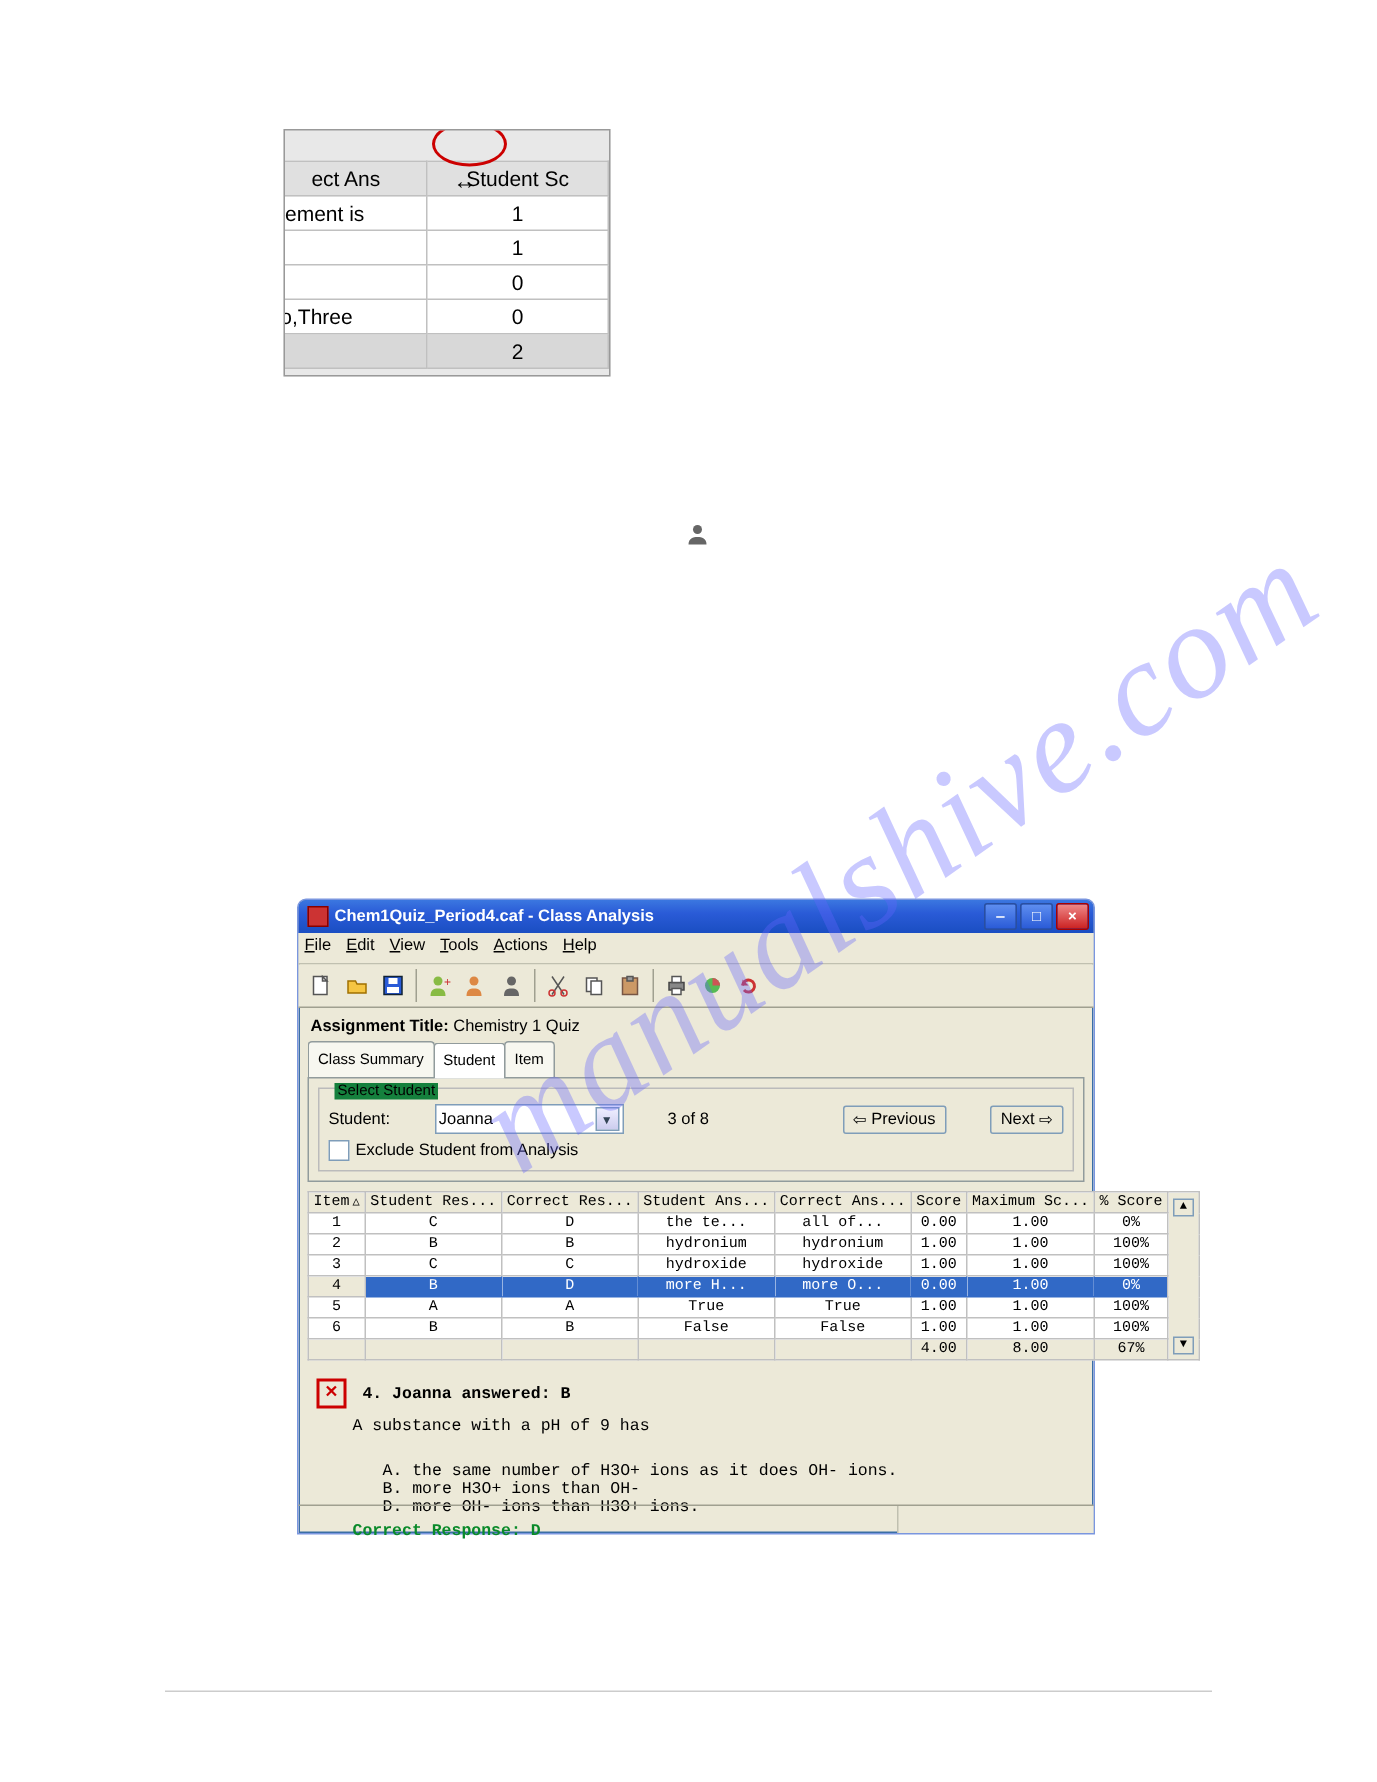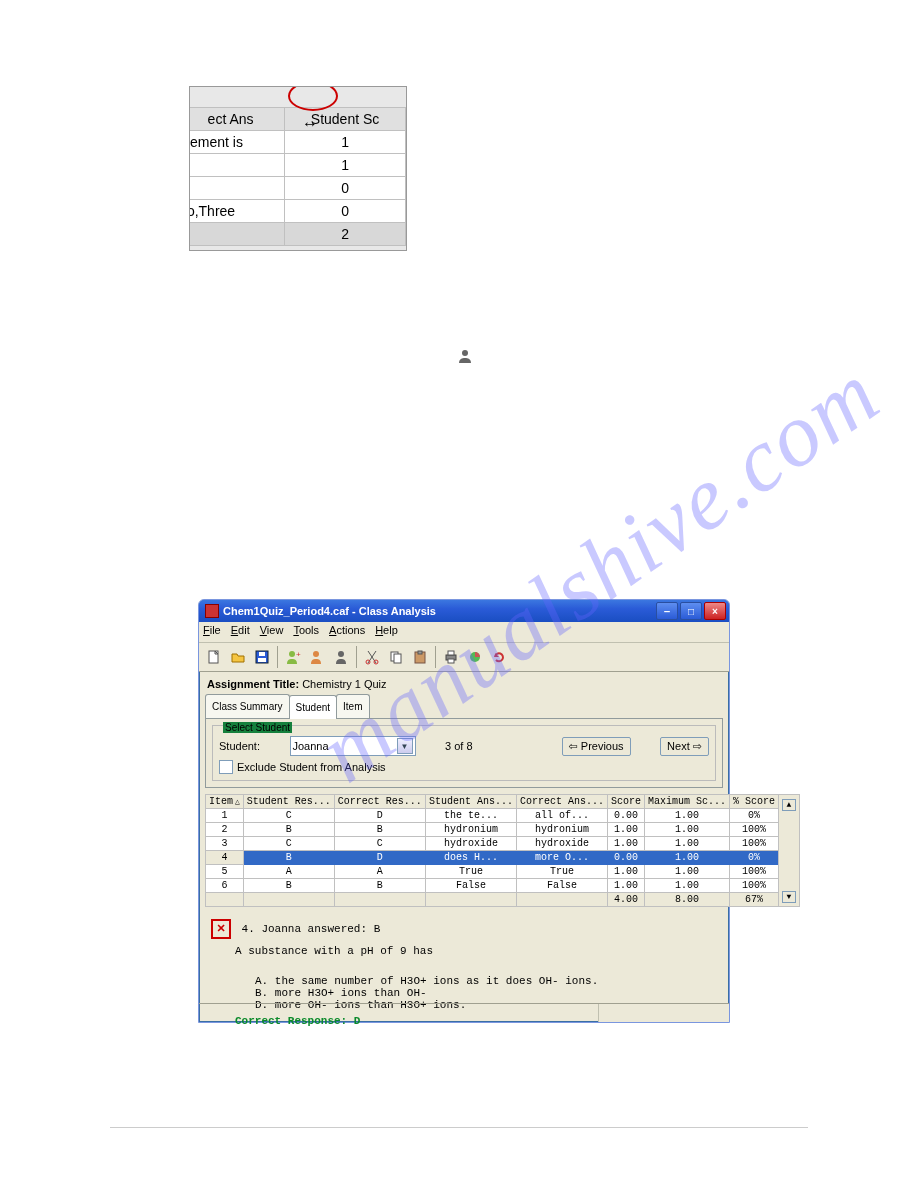--- a/index.html
+++ b/index.html
@@ -216,21 +216,21 @@
     font-family:"Courier New", monospace;
     font-size:11px;
   }
   .qicon {
     display:inline-block; width:16px; height:16px;
     border:2px solid #c00; color:#c00;
     text-align:center; line-height:14px; font-weight:bold;
     font-family:Arial;
     margin-right:4px; vertical-align:middle;
   }
-  .qhead { font-weight:normal; }
+  .qhead { font-weight:bold; }
   .correct { color:#0a8a2a; font-weight:bold; }
 
   .statusbar {
     position:absolute; left:0; right:0; bottom:0; height:18px;
     border-top:1px solid #a0a090;
     display:flex; justify-content:flex-end;
   }
   .statusbar .pane { width:130px; border-left:1px solid #c0c0b0; background:#ece9d8; }
 
   .page-line {
@@ -467,21 +467,21 @@
               <td>hydroxide</td>
               <td>hydroxide</td>
               <td>1.00</td>
               <td>1.00</td>
               <td>100%</td>
             </tr>
         <tr class="selrow">
               <td>4</td>
               <td>B</td>
               <td>D</td>
-              <td>does H...</td>
+              <td>more H...</td>
               <td>more O...</td>
               <td>0.00</td>
               <td>1.00</td>
               <td>0%</td>
             </tr>
         <tr>
               <td>5</td>
               <td>A</td>
               <td>A</td>
               <td>True</td>

